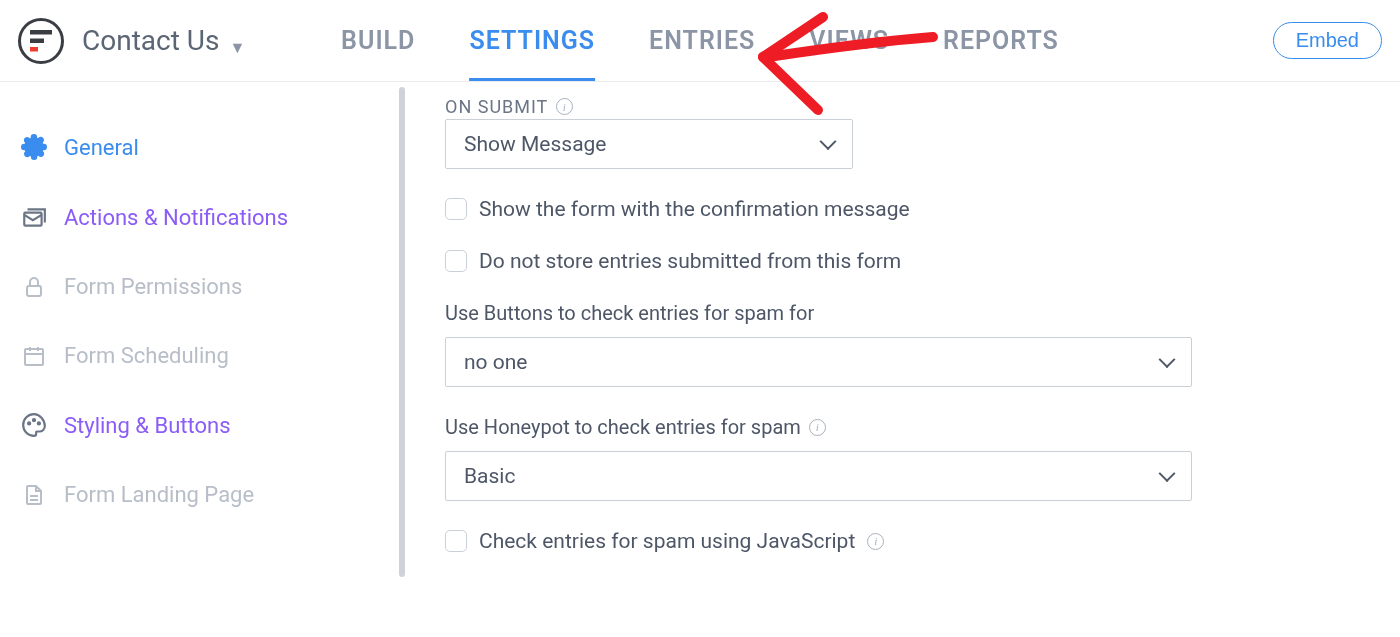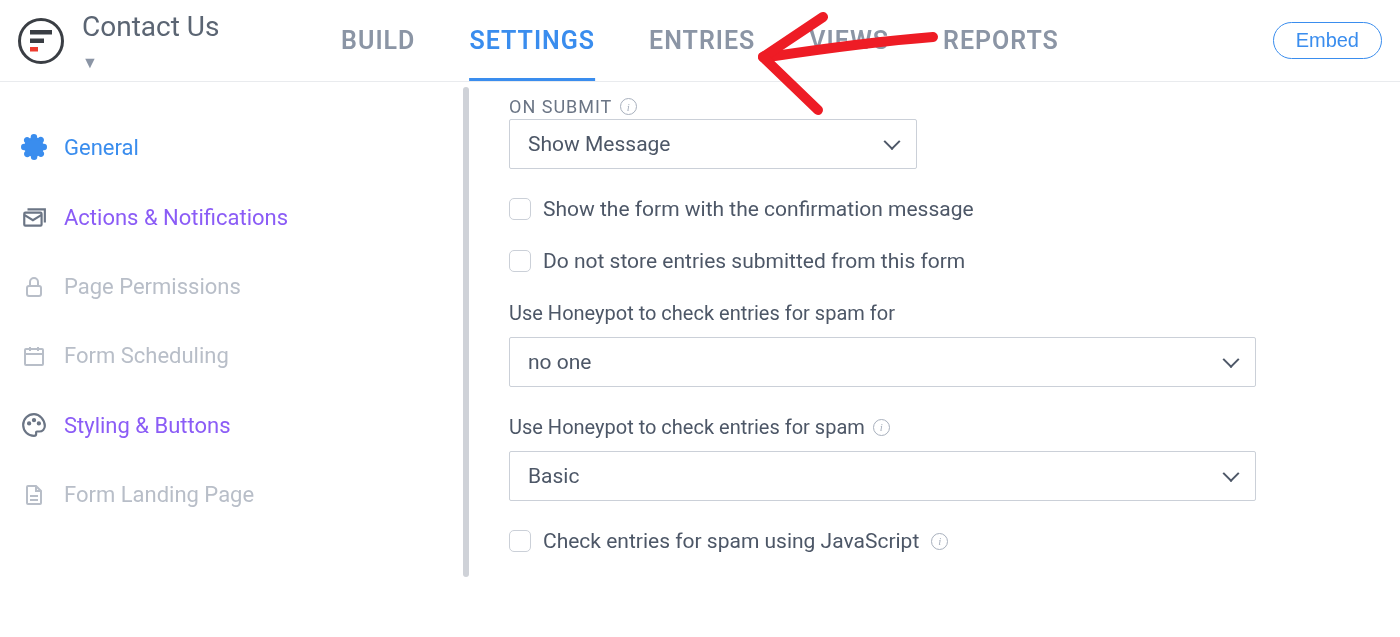--- a/index.html
+++ b/index.html
@@ -29,23 +29,22 @@
       align-items: center;
       justify-content: center;
       margin-right: 18px;
     }
     .logo svg { display:block; }
     .form-title {
       font-size: 28px;
       color: #5b6573;
       font-weight: 400;
       display: flex;
-      align-items: flex-start;
+      align-items: flex-end;
       gap: 10px;
-      flex-direction: column;
     }
     .form-title .caret {
       font-size: 16px;
       color: #8b95a5;
     }
     .nav-tabs {
       position: absolute;
       left: 50%;
       transform: translateX(-50%);
       display: flex;
@@ -87,21 +86,21 @@
 
     
     .body {
       display: flex;
       height: calc(100% - 82px);
       position: relative;
     }
 
     
     .sidebar {
-      width: 469px;
+      width: 405px;
       padding: 30px 0;
       position: relative;
     }
     .sidebar::after {
       content: "";
       position: absolute;
       right: 0;
       top: 5px;
       width: 6px;
       height: 490px;
@@ -268,21 +267,21 @@
       <span>Actions &amp; Notifications</span>
     </div>
 
     <div class="sidebar-item disabled">
       <span class="icon">
         <svg width="24" height="24" viewBox="0 0 24 24" fill="none" stroke="#b8bec8" stroke-width="2">
           <rect x="5" y="11" width="14" height="10" rx="2"></rect>
           <path d="M8 11V7a4 4 0 1 1 8 0v4"></path>
         </svg>
       </span>
-      <span>Page Permissions</span>
+      <span>Form Permissions</span>
     </div>
 
     <div class="sidebar-item disabled">
       <span class="icon">
         <svg width="24" height="24" viewBox="0 0 24 24" fill="none" stroke="#b8bec8" stroke-width="2">
           <rect x="3" y="5" width="18" height="16" rx="1"></rect>
           <path d="M3 10h18M8 3v4M16 3v4M8 14h0M12 14h0M16 14h0M8 18h0M12 18h0M16 18h0"></path>
         </svg>
       </span>
       <span>Form Scheduling</span>
@@ -328,21 +327,21 @@
       <div class="checkbox"></div>
       <span>Show the form with the confirmation message</span>
     </div>
 
     <div class="checkbox-row">
       <div class="checkbox"></div>
       <span>Do not store entries submitted from this form</span>
     </div>
 
     <div class="label-row">
-      <span>Use Honeypot to check entries for spam for</span>
+      <span>Use Buttons to check entries for spam for</span>
     </div>
     <div class="row">
       <div class="select w-large">
         <span>no one</span>
       </div>
     </div>
 
     <div class="label-row">
       <span>Use Honeypot to check entries for spam</span>
       <span class="info-icon">i</span>

